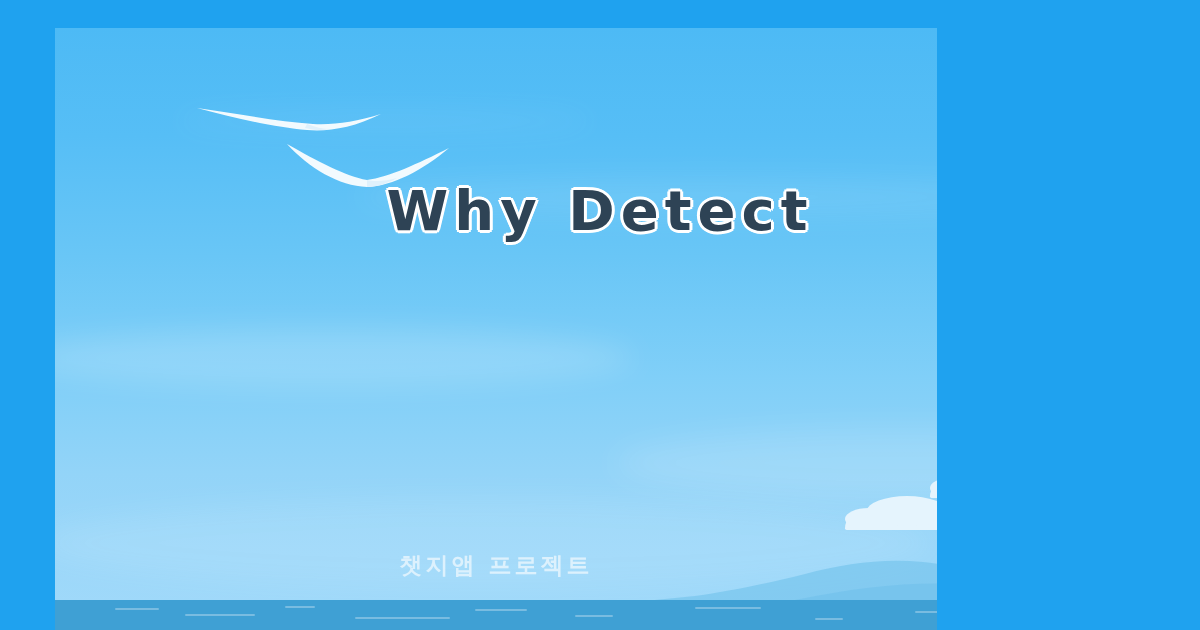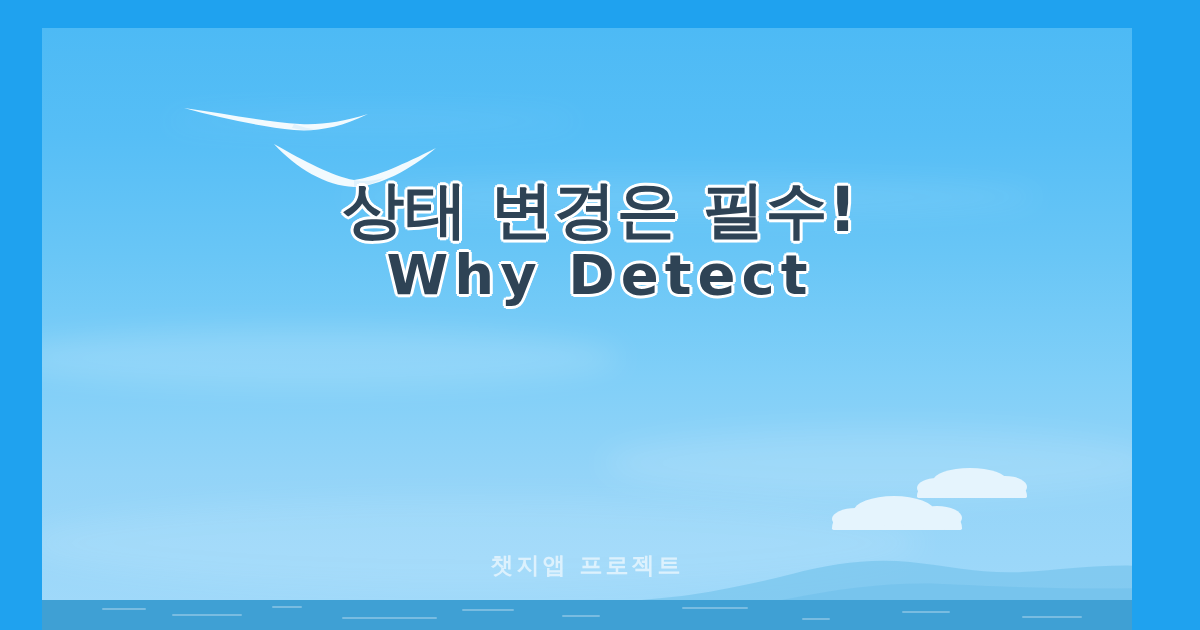--- a/index.html
+++ b/index.html
@@ -13,22 +13,22 @@
   #card {
     position:relative;
     width:1200px; height:630px;
     background:#1FA2EF;
     overflow:hidden;
   }
 
   
   #photo {
     position:absolute;
-    left:42px; top:28px;
-    width:1090px; height:602px;
+    left:55px; top:28px;
+    width:882px; height:602px;
     overflow:hidden;
     background:linear-gradient(180deg,
         #4DBAF5 0%,
         #56BEF6 18%,
         #69C6F6 38%,
         #80CFF8 58%,
         #93D4F8 74%,
         #9BD7F9 88%,
         #A2DAFA 100%);
   }
@@ -190,17 +190,16 @@
       <span class="sparkle" style="left:760px; top:18px; width:28px;"></span>
       <span class="sparkle" style="left:860px; top:11px; width:48px;"></span>
       <span class="sparkle" style="left:980px; top:16px; width:60px;"></span>
     </div>
 
     <div id="watermark">챗지앱 프로젝트</div>
 
   </div>
 
   <div id="headline">
-    <span class="kr-line">상태 변경은 필수!</span>
     <span class="en-line">Why Detect</span>
   </div>
 
 </div>
 
 </body></html>

